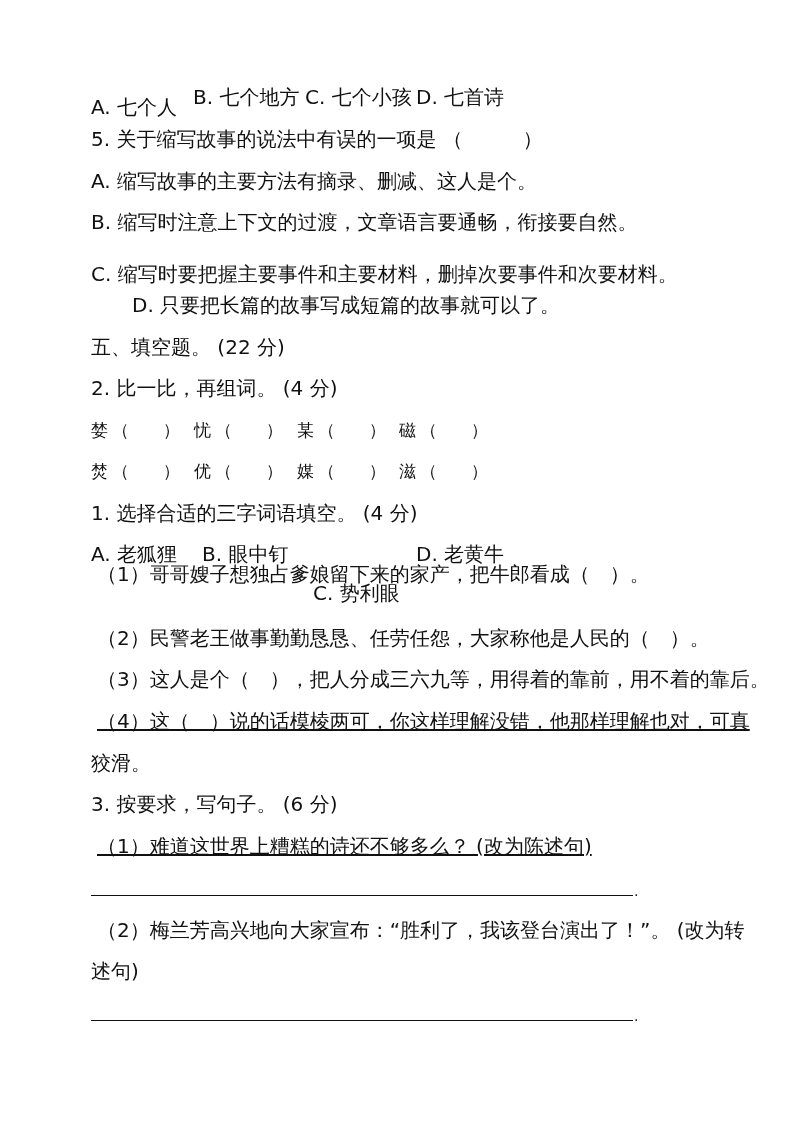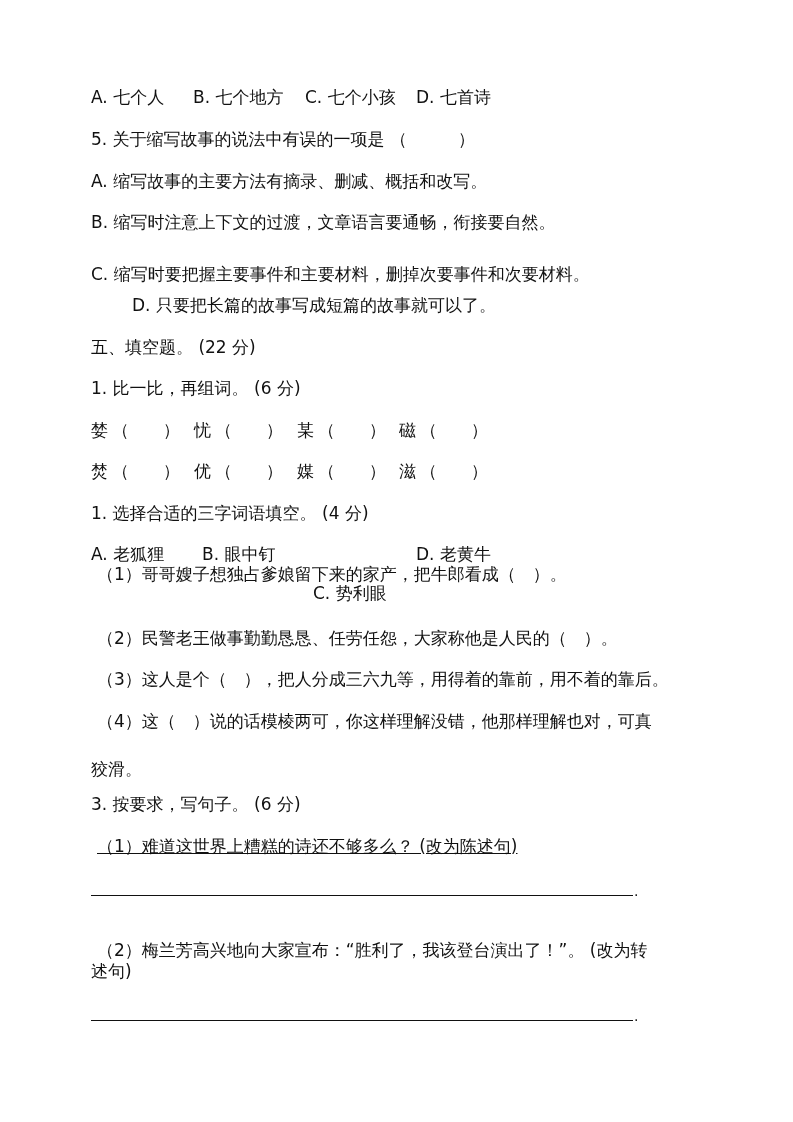--- a/index.html
+++ b/index.html
@@ -1,41 +1,41 @@
 <!DOCTYPE html>
 <html><head>
   <meta charset="utf-8">
   <style>
     html, body { margin: 0; padding: 0; background: #ffffff; }
     body { width: 793px; height: 1122px; position: relative; overflow: hidden;
            font-family: "DejaVu Sans", "Liberation Sans", sans-serif; color: #111; }
-    .line { position: absolute; left: 91px; font-size: 17px; line-height: 22px; white-space: nowrap; }
+    .line { position: absolute; left: 91px; font-size: 20px; line-height: 22px; white-space: nowrap; }
     .cell { position: absolute; font-size: 17px; line-height: 22px; white-space: nowrap; }
     .rule { position: absolute; left: 91px; width: 542px; height: 0; border-top: 1.3px solid #111; }
     .dot { position: absolute; font-size: 14px; line-height: 14px; }
   </style>
 </head>
 <body>
 
 <div class="line" style="top:86px;">
-  <span style="position:absolute;left:0;">A. 七个人</span>
+  <span style="position:absolute;left:0;margin-top:10px;">A. 七个人</span>
   <span style="position:absolute;left:102px;text-align:center;">B. 七个地方</span>
   <span style="position:absolute;left:214px;">C. 七个小孩</span>
   <span style="position:absolute;left:325px;">D. 七首诗</span>
 </div>
 
 <div class="line" style="top:128px;">5. 关于缩写故事的说法中有误的一项是 （　　　）</div>
-<div class="line" style="top:170px;">A. 缩写故事的主要方法有摘录、删减、概括和改写。</div>
+<div class="line" style="top:170px;">A. 缩写故事的主要方法有摘录、删减、这人是个。</div>
 <div class="line" style="top:211px;">B. 缩写时注意上下文的过渡，文章语言要通畅，衔接要自然。</div>
 <div class="line" style="top:263px;text-align:center;">C. 缩写时要把握主要事件和主要材料，删掉次要事件和次要材料。</div>
 <div class="line" style="top:294px;margin-left:41px;">D. 只要把长篇的故事写成短篇的故事就可以了。</div>
 
 <div class="line" style="top:336px;">五、填空题。 (22 分)</div>
 
-<div class="line" style="top:377px;">1. 比一比，再组词。 (6 分)</div>
+<div class="line" style="top:377px;">2. 比一比，再组词。 (4 分)</div>
 
 <div>
   <span class="cell" style="left:91px;top:419px;">婪</span>
   <span class="cell" style="left:112px;top:419px;">（　　）</span>
   <span class="cell" style="left:194px;top:419px;">忧</span>
   <span class="cell" style="left:215px;top:419px;">（　　）</span>
   <span class="cell" style="left:297px;top:419px;">某</span>
   <span class="cell" style="left:318px;top:419px;">（　　）</span>
   <span class="cell" style="left:399px;top:419px;">磁</span>
   <span class="cell" style="left:420px;top:419px;">（　　）</span>
@@ -54,26 +54,26 @@
 <div class="line" style="top:502px;">1.  选择合适的三字词语填空。 (4 分)</div>
 <div class="line" style="top:543px;">
   <span style="position:absolute;left:0;">A. 老狐狸</span>
   <span style="position:absolute;left:111px;text-align:right;">B. 眼中钉</span>
   <span style="position:absolute;left:222px;margin-top:39px;">C. 势利眼</span>
   <span style="position:absolute;left:325px;">D. 老黄牛</span>
 </div>
 <div class="line" style="top:563px;left:97px;text-align:right;">（1）哥哥嫂子想独占爹娘留下来的家产，把牛郎看成（　）。</div>
 <div class="line" style="top:627px;left:97px;">（2）民警老王做事勤勤恳恳、任劳任怨，大家称他是人民的（　）。</div>
 <div class="line" style="top:668px;left:97px;">（3）这人是个（　），把人分成三六九等，用得着的靠前，用不着的靠后。</div>
-<div class="line" style="top:710px;left:97px;">（4）这（　）说的话模棱两可，你这样理解没错，他那样理解也对，可真</div>
-<div class="line" style="top:752px;margin-top:6px;">狡滑。</div>
+<div class="line" style="top:710px;left:97px;text-decoration:underline;">（4）这（　）说的话模棱两可，你这样理解没错，他那样理解也对，可真</div>
+<div class="line" style="top:752px;">狡滑。</div>
 
 <div class="line" style="top:793px;">3. 按要求，写句子。 (6 分)</div>
 <div class="line" style="top:835px;left:97px;text-decoration:underline;">（1）难道这世界上糟糕的诗还不够多么？ (改为陈述句)</div>
 
 <div class="rule" style="top:895px;"></div>
 <span class="dot" style="left:634px;top:884px;">.</span>
 
-<div class="line" style="top:919px;left:97px;margin-top:20px;">（2）梅兰芳高兴地向大家宣布：“胜利了，我该登台演出了！”。 (改为转</div>
+<div class="line" style="top:919px;left:97px;">（2）梅兰芳高兴地向大家宣布：“胜利了，我该登台演出了！”。 (改为转</div>
 <div class="line" style="top:960px;">述句)</div>
 
 <div class="rule" style="top:1020px;"></div>
 <span class="dot" style="left:634px;top:1009px;">.</span>
 
 </body></html>

